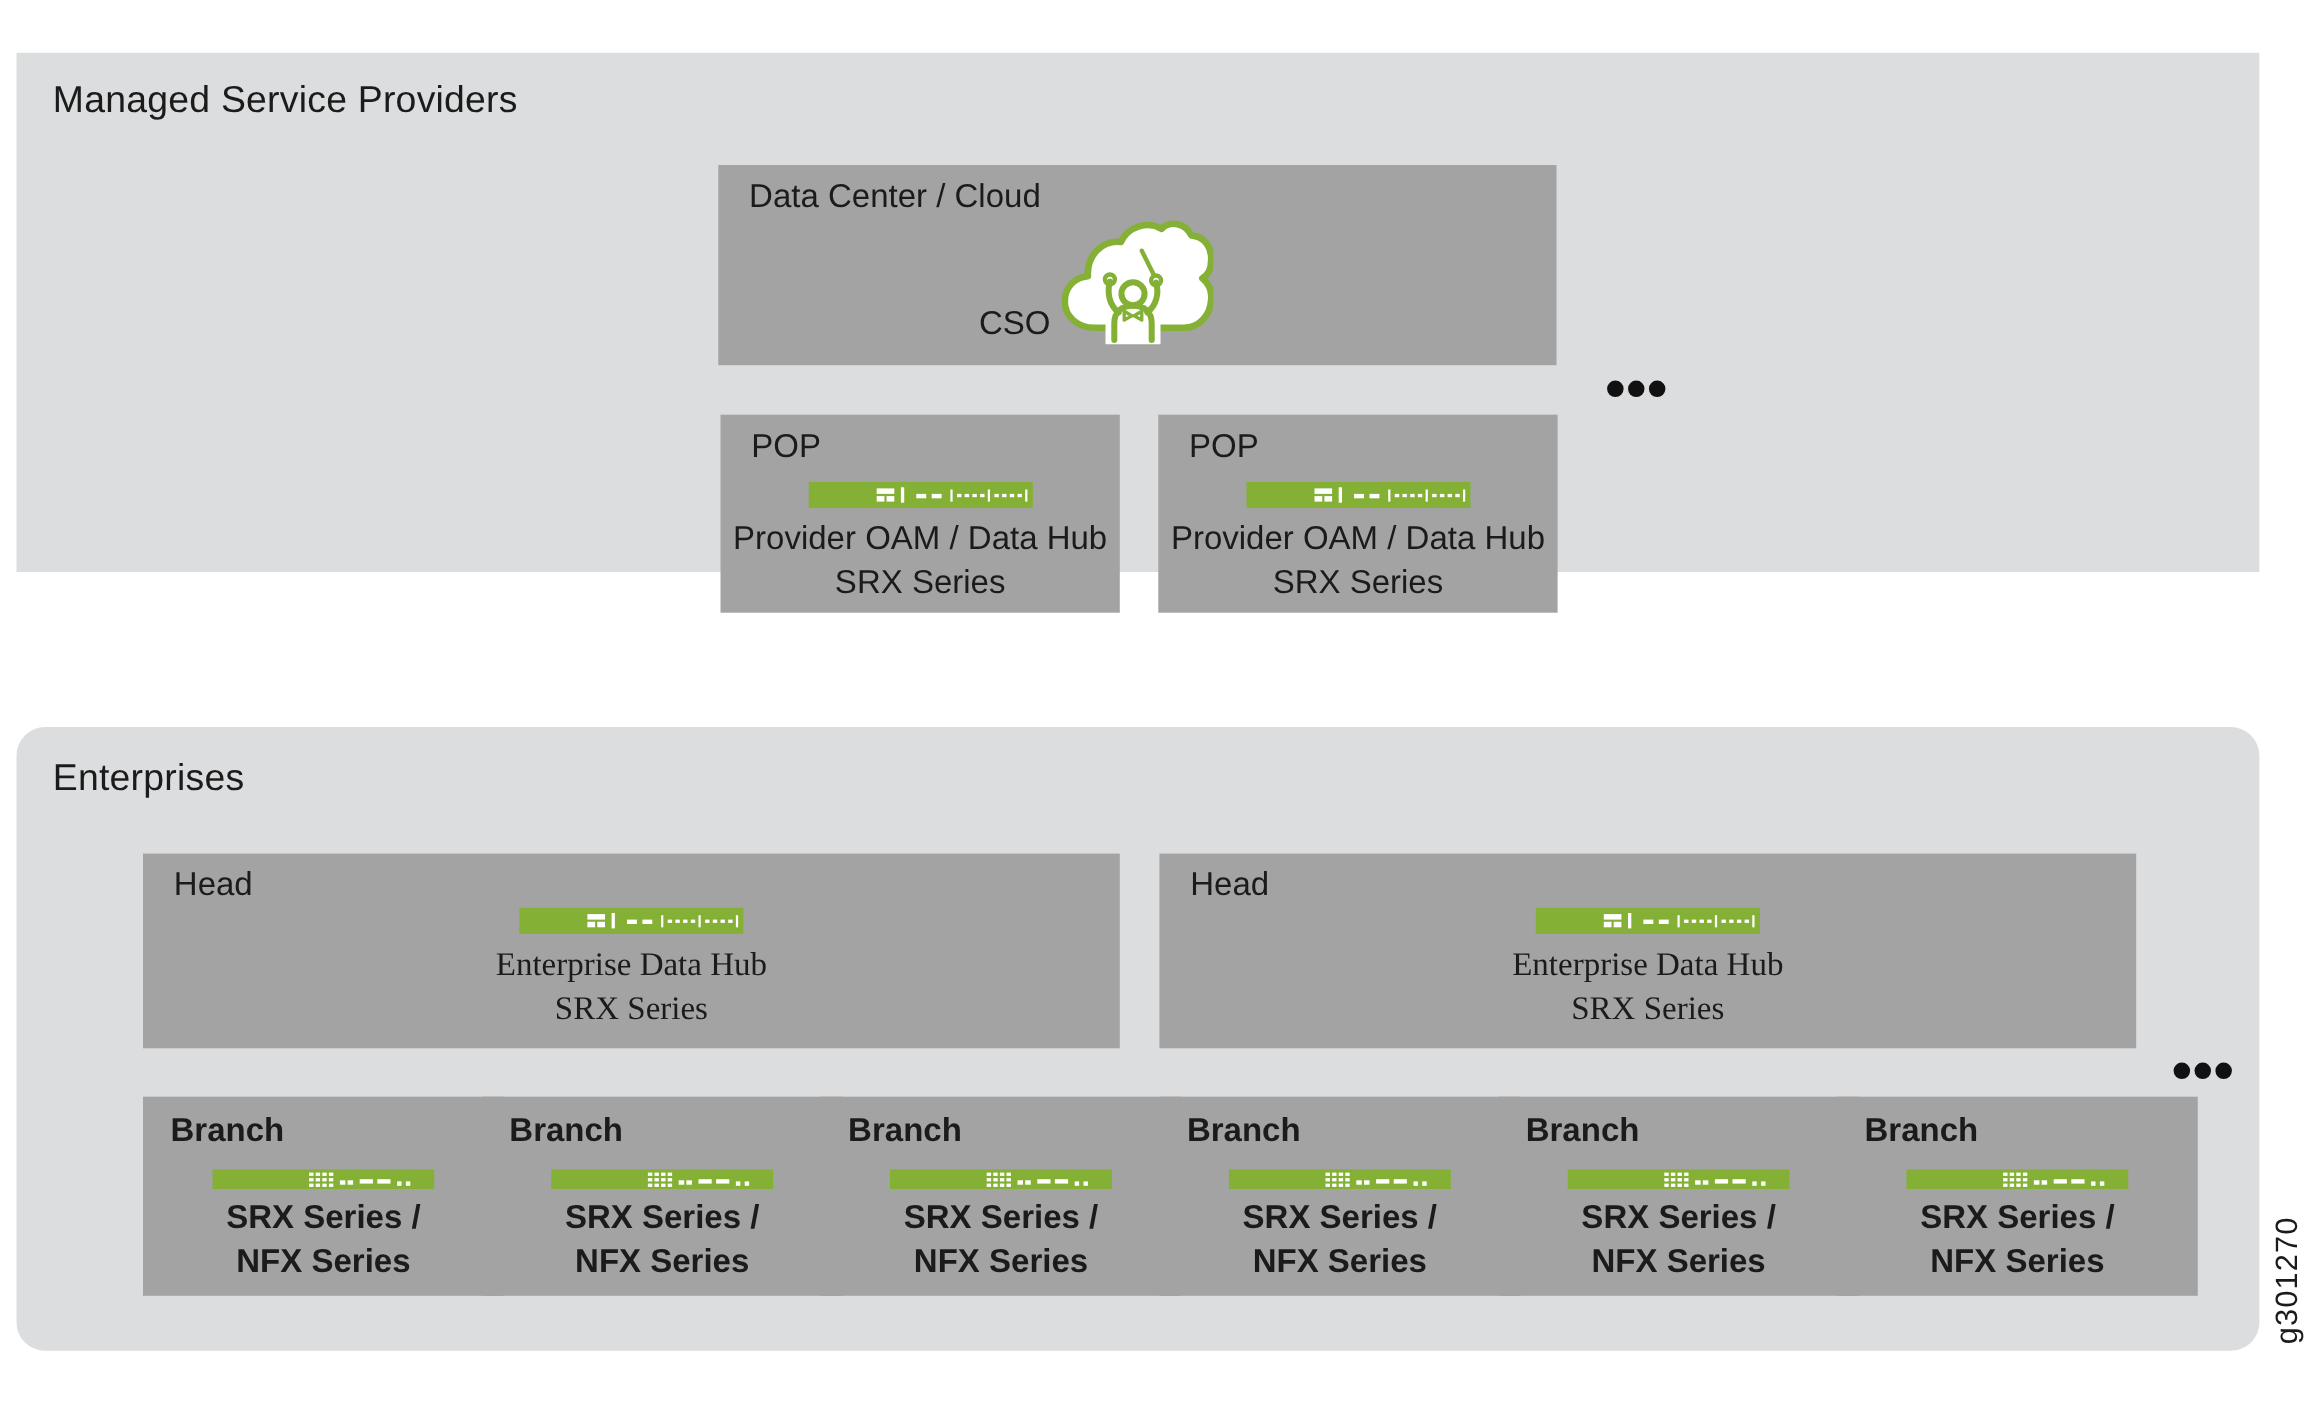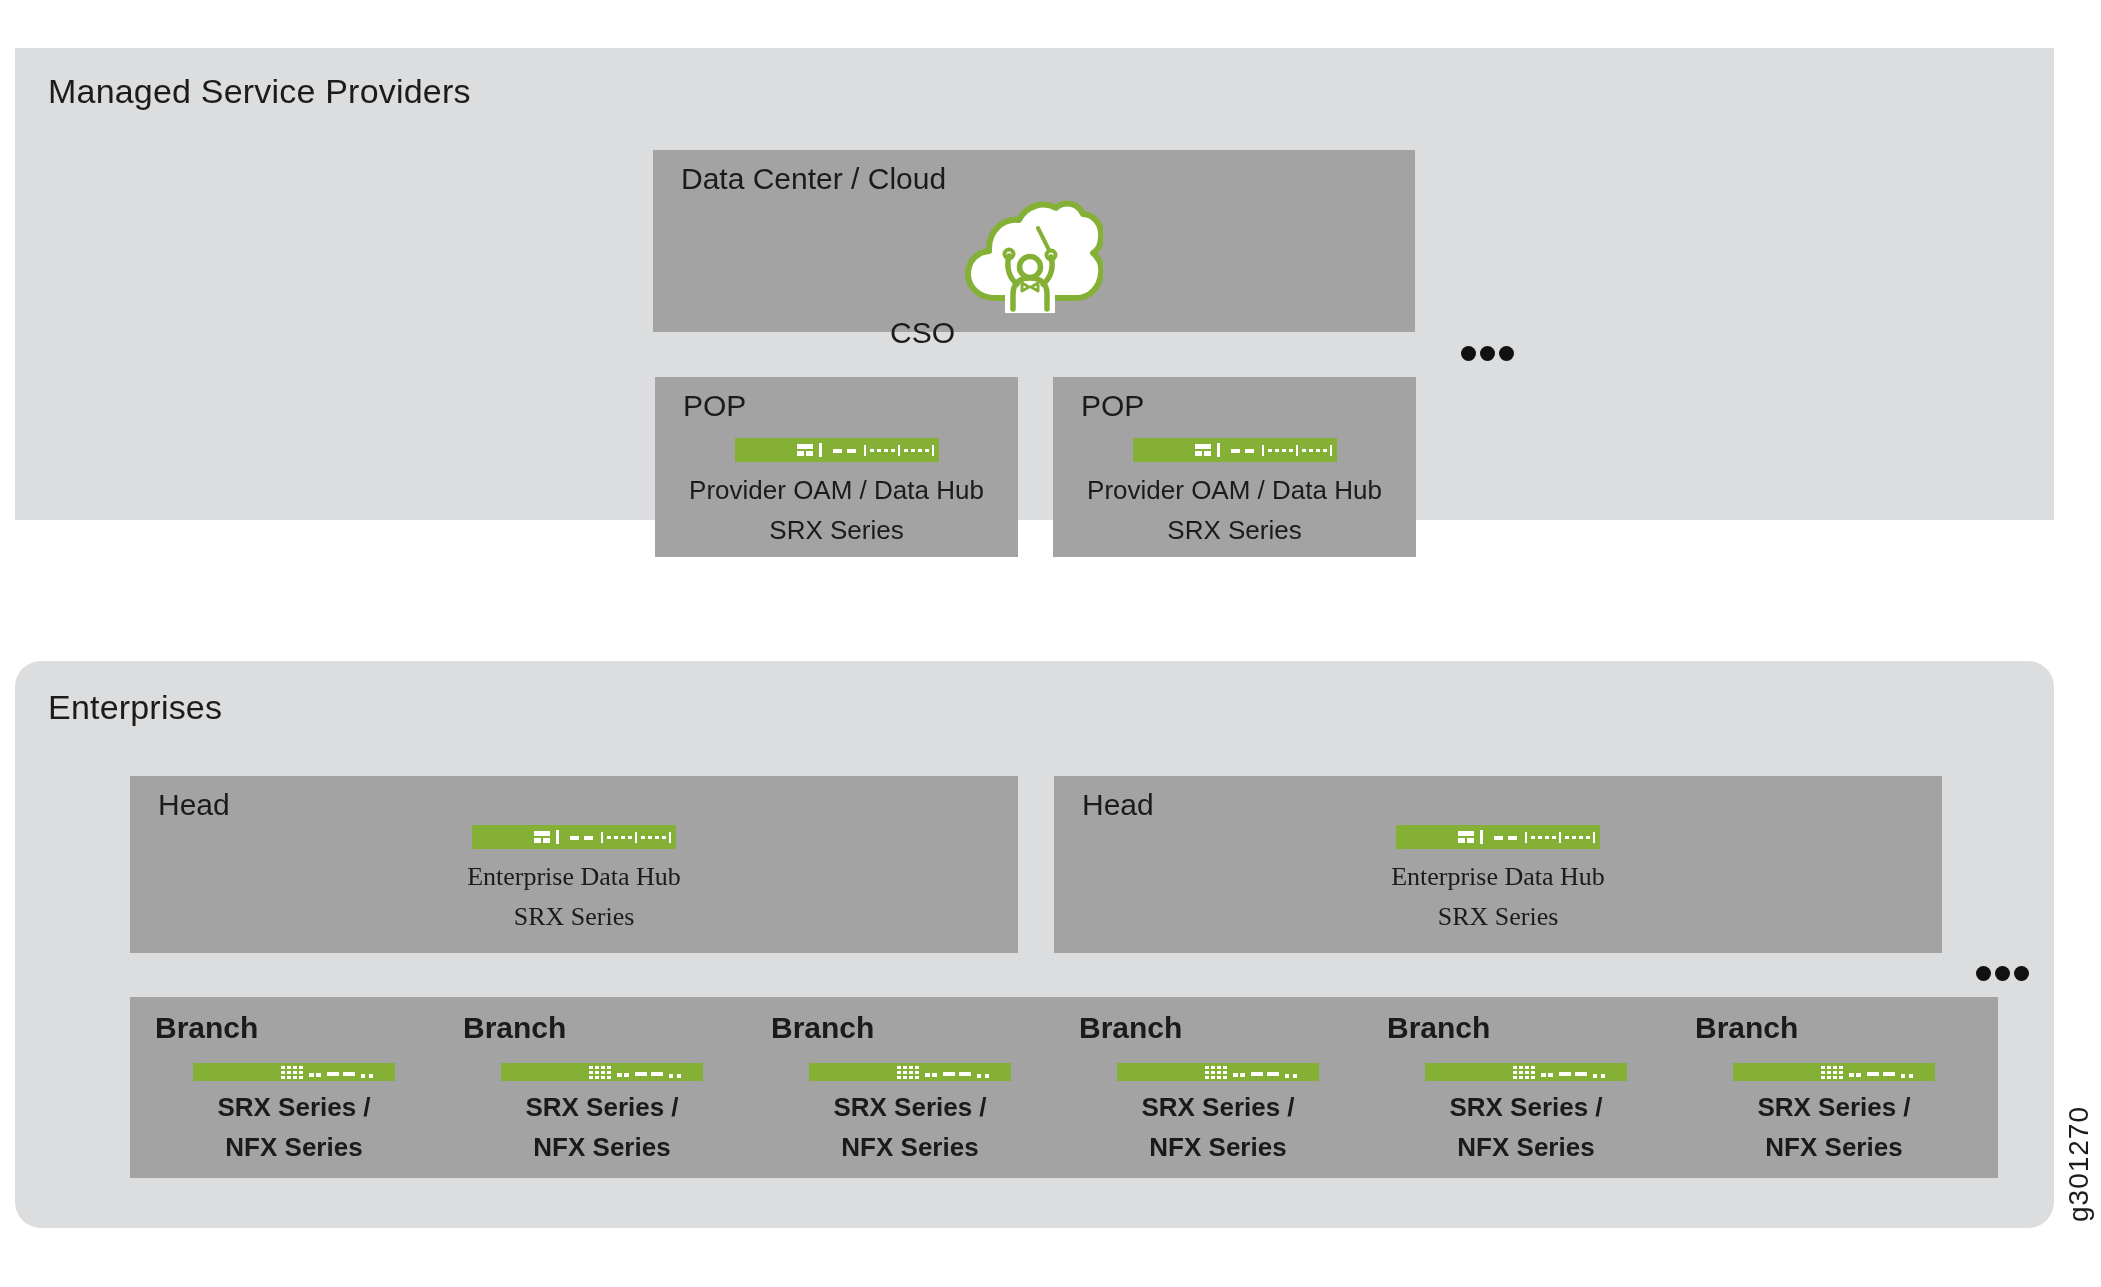--- a/index.html
+++ b/index.html
@@ -8,28 +8,28 @@
     background:#ffffff;color:#1b1b1b;
     font-family:"Liberation Sans",sans-serif;
   }
   .panel{position:absolute;left:15px;width:2039px;background:#dcddde;}
   #panel-msp{top:48px;height:472px;}
   #panel-ent{top:661px;height:567px;border-radius:26px;}
   .panel-title{position:absolute;left:33px;top:24px;font-size:34px;letter-spacing:.2px;}
   #panel-ent .panel-title{top:27px;}
   .box{position:absolute;background:#a3a3a3;}
   .box-label{position:absolute;left:28px;top:12px;font-size:30px;white-space:nowrap;}
-  .content{position:absolute;left:0;right:0;text-align:center;font-size:26px;line-height:40px;}
+  .content{position:absolute;left:0;right:0;text-align:center;font-size:30px;line-height:40px;}
   .dev-icon{display:block;margin:0 auto;}
   .gap8{height:8px;} .gap6{height:6px;}
 
   
   #dc-box{left:638px;top:102px;width:762px;height:182px;}
   #cso-icon{position:absolute;left:310px;top:45px;}
-  #cso-label{position:absolute;left:0;top:128px;width:302px;text-align:right;font-size:30px;margin-top:38px;}
+  #cso-label{position:absolute;left:0;top:128px;width:302px;text-align:right;font-size:30px;}
   #pop-0{left:640px;top:329px;width:363px;height:180px;}
   #pop-1{left:1038px;top:329px;width:363px;height:180px;}
   .pop-content{top:61px;}
 
   
   #head-0{left:115px;top:115px;width:888px;height:177px;}
   #head-1{left:1039px;top:115px;width:888px;height:177px;}
   .head-content{top:49px;font-family:Liberation Serif, serif;}
   .branch{top:336px;width:328px;height:181px;font-weight:bold;}
   #branch-0{left:115px;} #branch-1{left:423px;} #branch-2{left:731px;}

